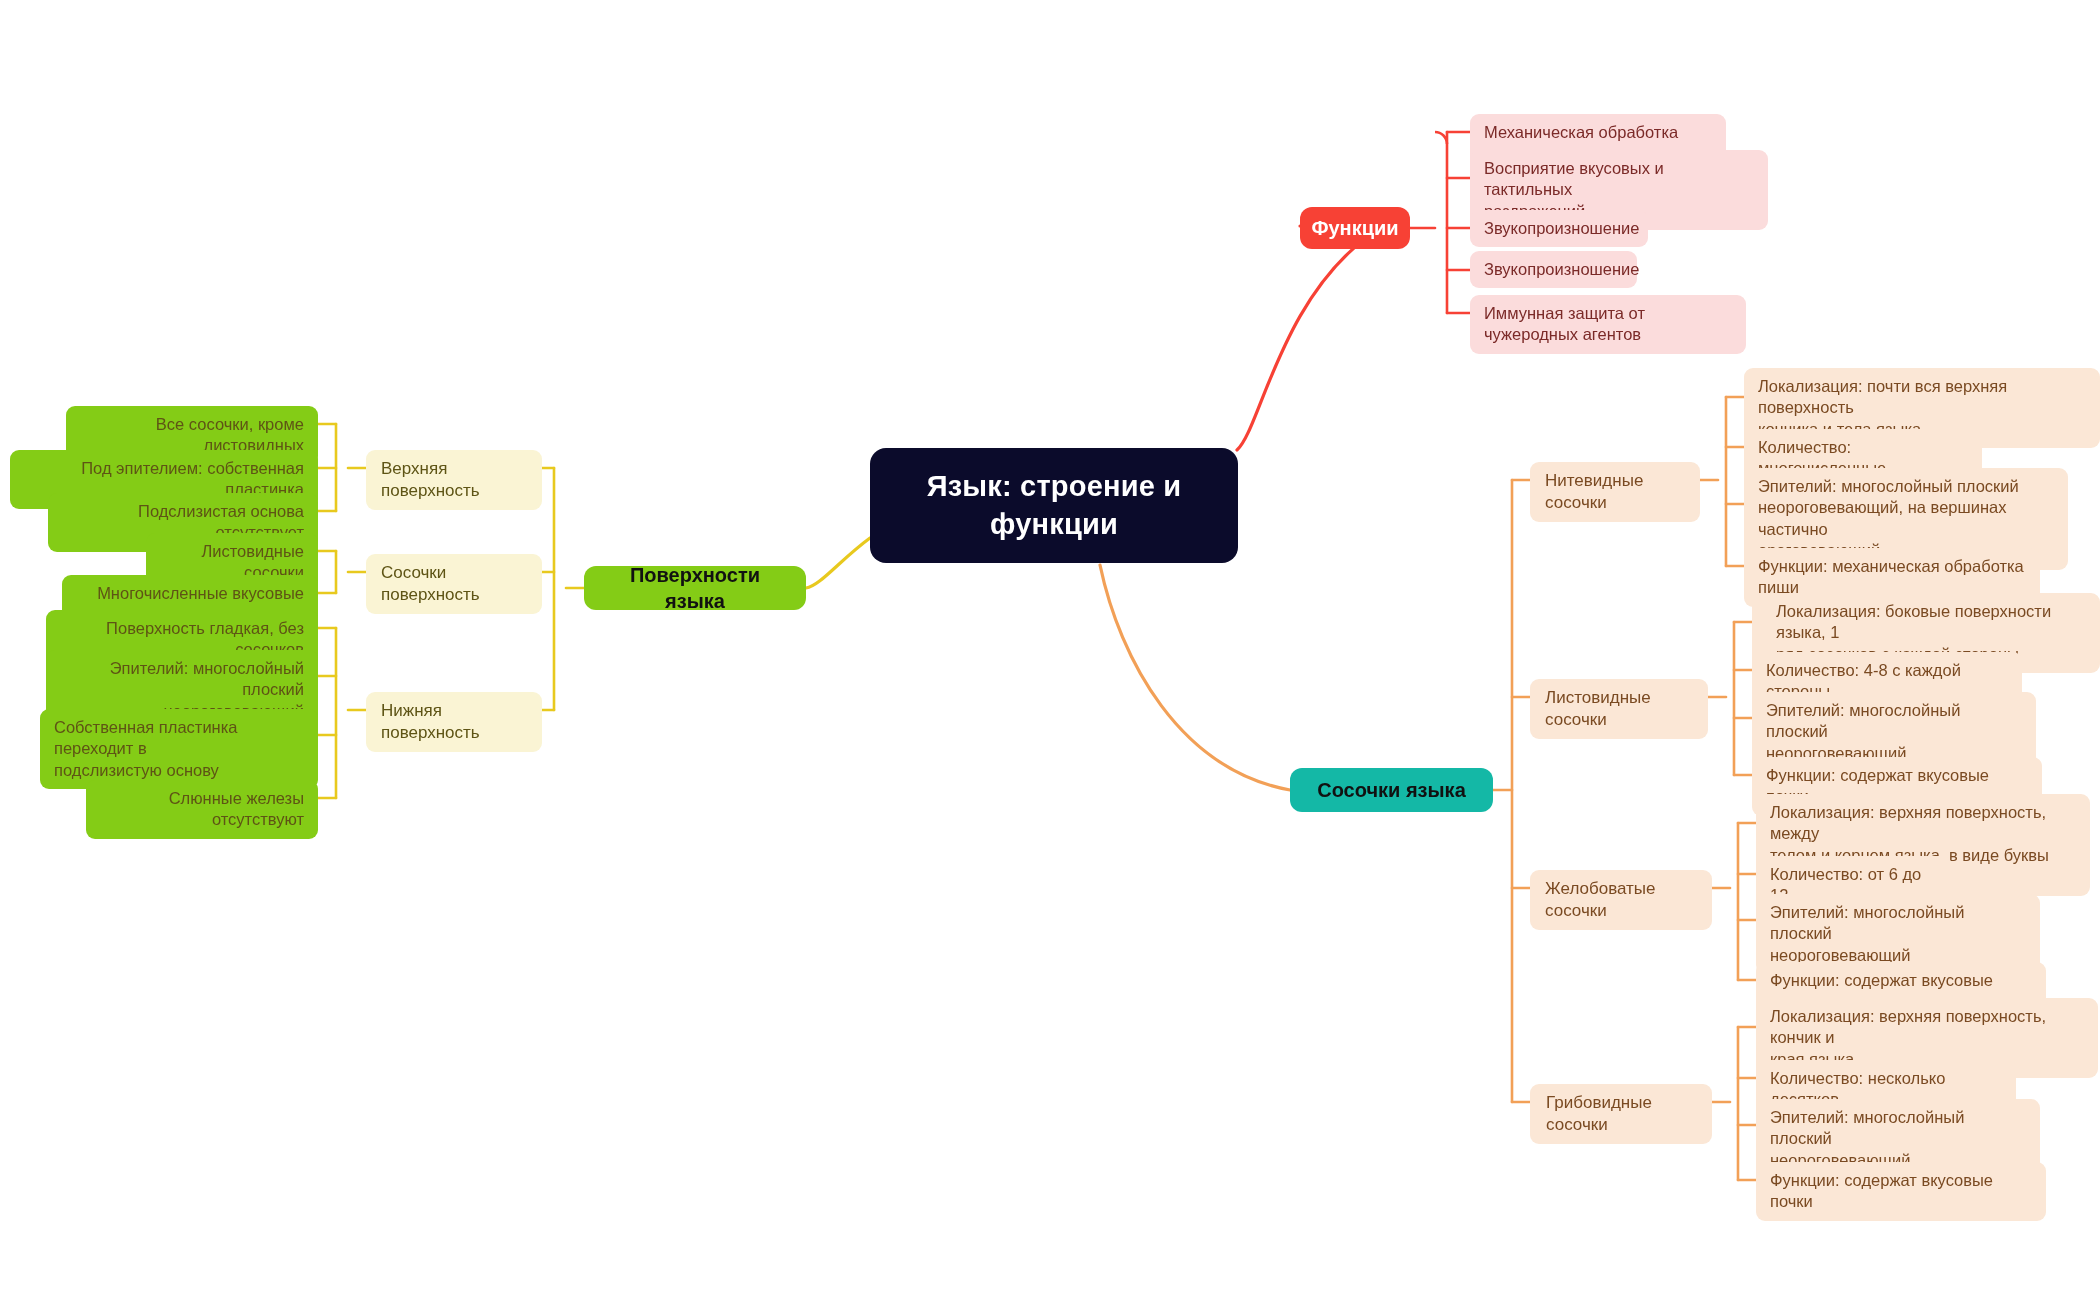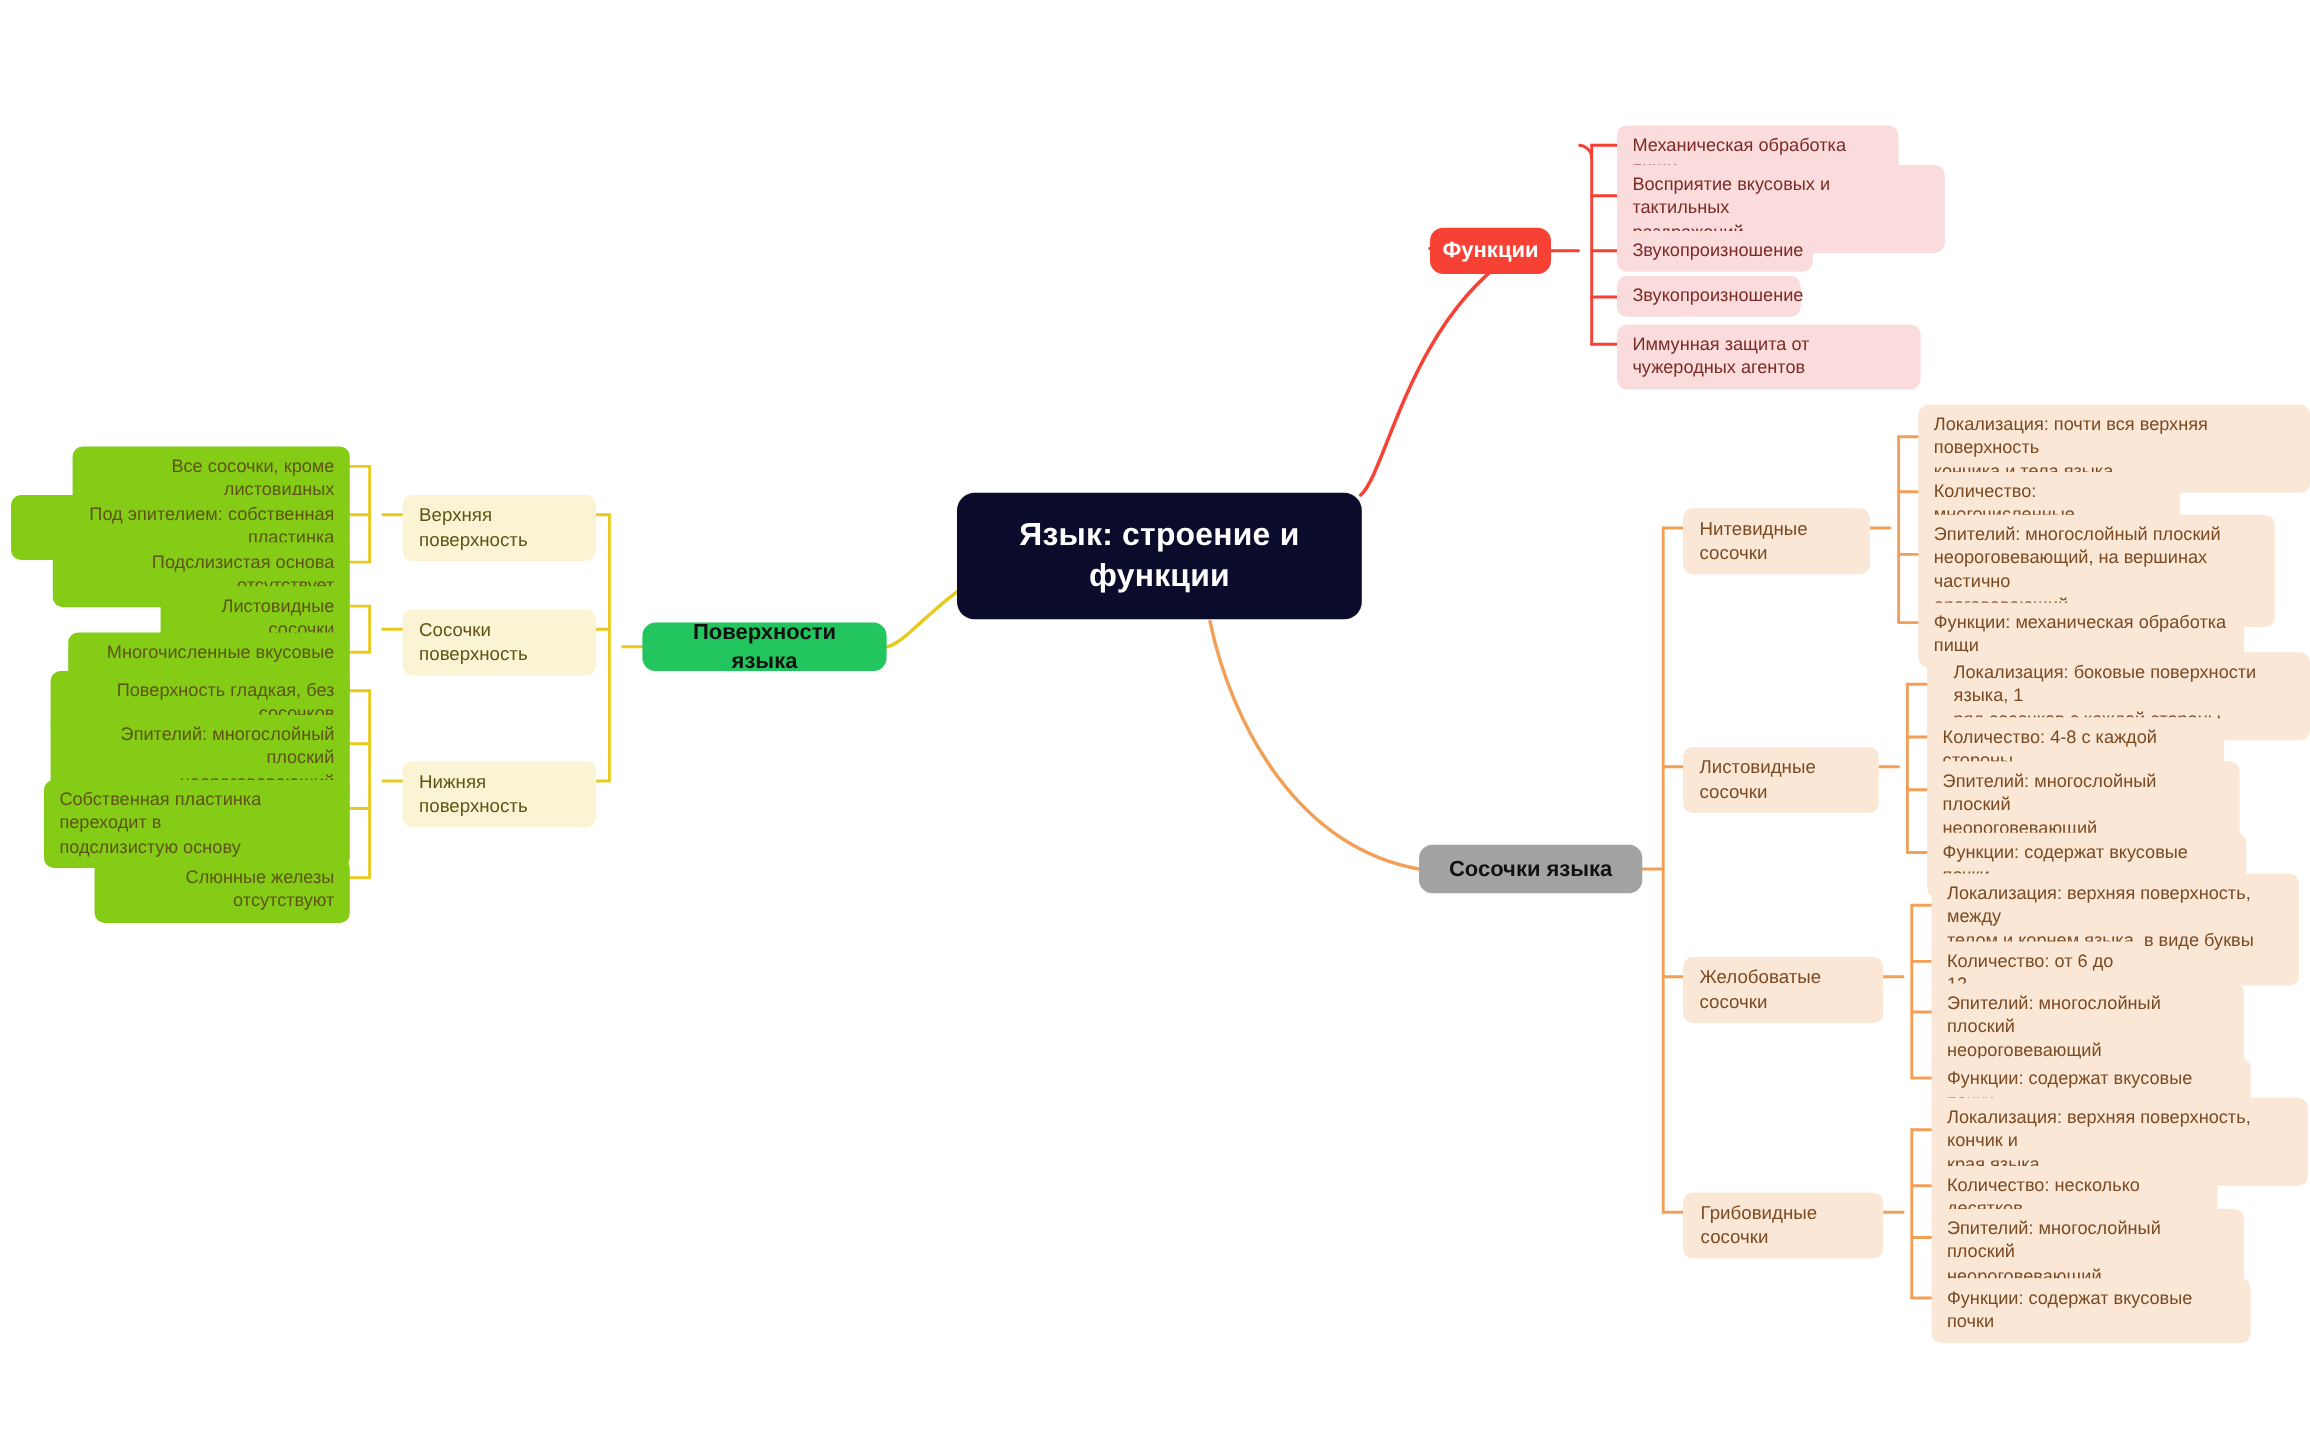--- a/index.html
+++ b/index.html
@@ -59,22 +59,22 @@
   .node.l1 {
     font-size: 20px;
     font-weight: 700;
     color: #111111;
     border-radius: 12px;
     padding: 9px 20px;
     justify-content: center;
     text-align: center;
   }
   .node.l1.red   { background: #F74135; color: #ffffff; }
-  .node.l1.yellow{ background: #22c55e; color: #111111; }
-  .node.l1.orange{ background: #a3a3a3; color: #111111; }
+  .node.l1.yellow{ background: #84cc16; color: #111111; }
+  .node.l1.orange{ background: #14b8a6; color: #111111; }
 
   
   .node.l2 {
     font-size: 17px;
     font-weight: 400;
     padding: 8px 15px;
     border-radius: 9px;
   }
   .node.l2.yellow { background: #FAF4D4; color: #5E5415; }
   .node.l2.orange { background: #FBE7D6; color: #7A4A22; }

